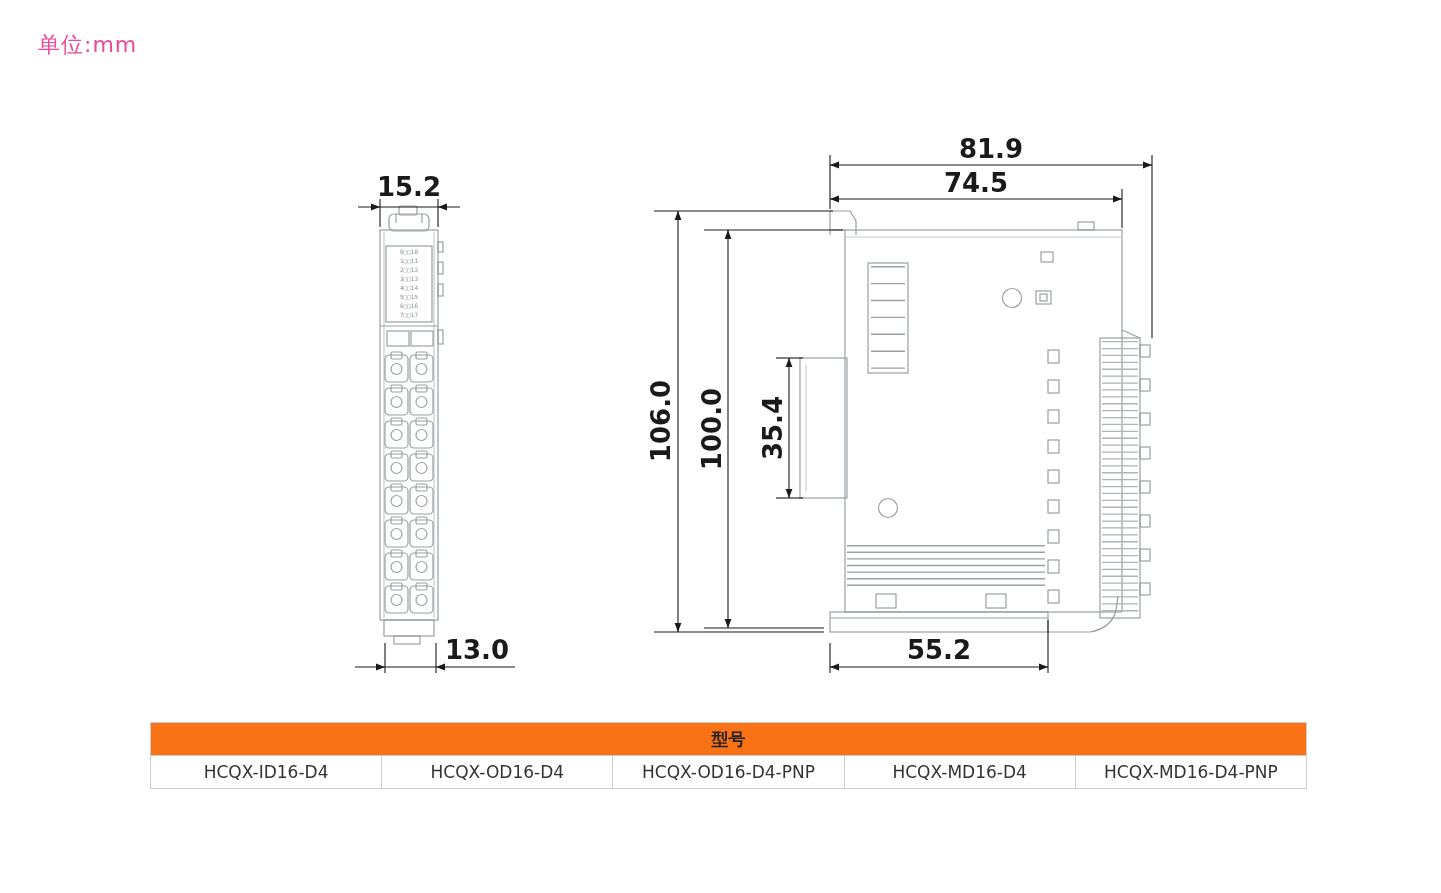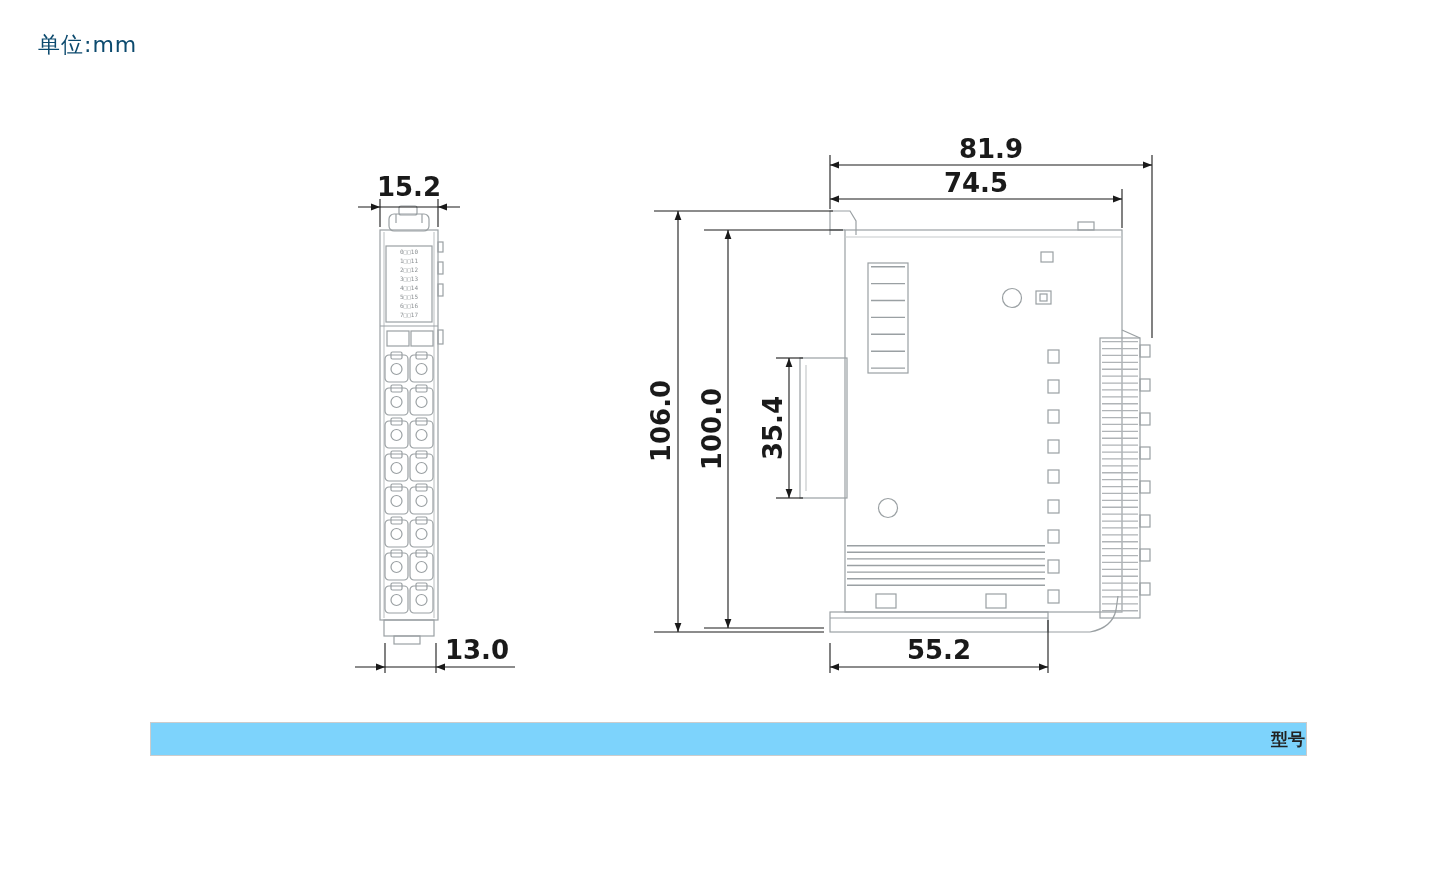--- a/index.html
+++ b/index.html
@@ -1,38 +1,38 @@
 <!DOCTYPE html>
 <html><head>
 <meta charset="utf-8">
 <style>
   html,body{margin:0;padding:0;}
   body{
     width:1441px;height:893px;background:#ffffff;position:relative;overflow:hidden;
     font-family:"DejaVu Sans","Liberation Sans",sans-serif;
   }
   .unit-label{
-    position:absolute;left:38px;top:30px;font-size:22px;color:#0c4a6e;letter-spacing:1px;
+    position:absolute;left:38px;top:30px;font-size:22px;color:#ec4899;letter-spacing:1px;
   }
   .drawing-svg{position:absolute;left:0;top:0;}
   .dim-text{
     font-size:26px;font-weight:700;fill:#1a1a1a;
     font-family:"DejaVu Sans","Liberation Sans",sans-serif;
   }
   .tiny-label{
     font-size:6px;fill:#8a8f92;font-family:"DejaVu Sans Mono","Liberation Mono",monospace;
   }
   .model-table-wrap{position:absolute;left:150px;top:722px;width:1157px;}
   .model-table-wrap table{
     width:100%;border-collapse:collapse;table-layout:fixed;
     font-size:17px;color:#333;
   }
   .model-table-wrap th{
-    background:#7dd3fc;font-weight:700;height:30px;border:1px solid #cccccc;
-    font-size:17px;color:#222;text-align:right;
+    background:#f97316;font-weight:700;height:30px;border:1px solid #cccccc;
+    font-size:17px;color:#222;text-align:center;
   }
   .model-table-wrap td{
     height:30px;border:1px solid #cccccc;text-align:center;background:#fff;
     white-space:nowrap;overflow:hidden;
   }
 </style>
 </head>
 <body>
 
 <div class="unit-label">单位:mm</div>
@@ -221,15 +221,22 @@
 </svg>
 
 <div class="model-table-wrap">
   <table>
     <thead>
       <tr>
         <th colspan="5">型号</th>
       </tr>
     </thead>
     <tbody>
+      <tr>
+        <td>HCQX-ID16-D4</td>
+        <td>HCQX-OD16-D4</td>
+        <td>HCQX-OD16-D4-PNP</td>
+        <td>HCQX-MD16-D4</td>
+        <td>HCQX-MD16-D4-PNP</td>
+      </tr>
     </tbody>
   </table>
 </div>
 
 </body></html>

